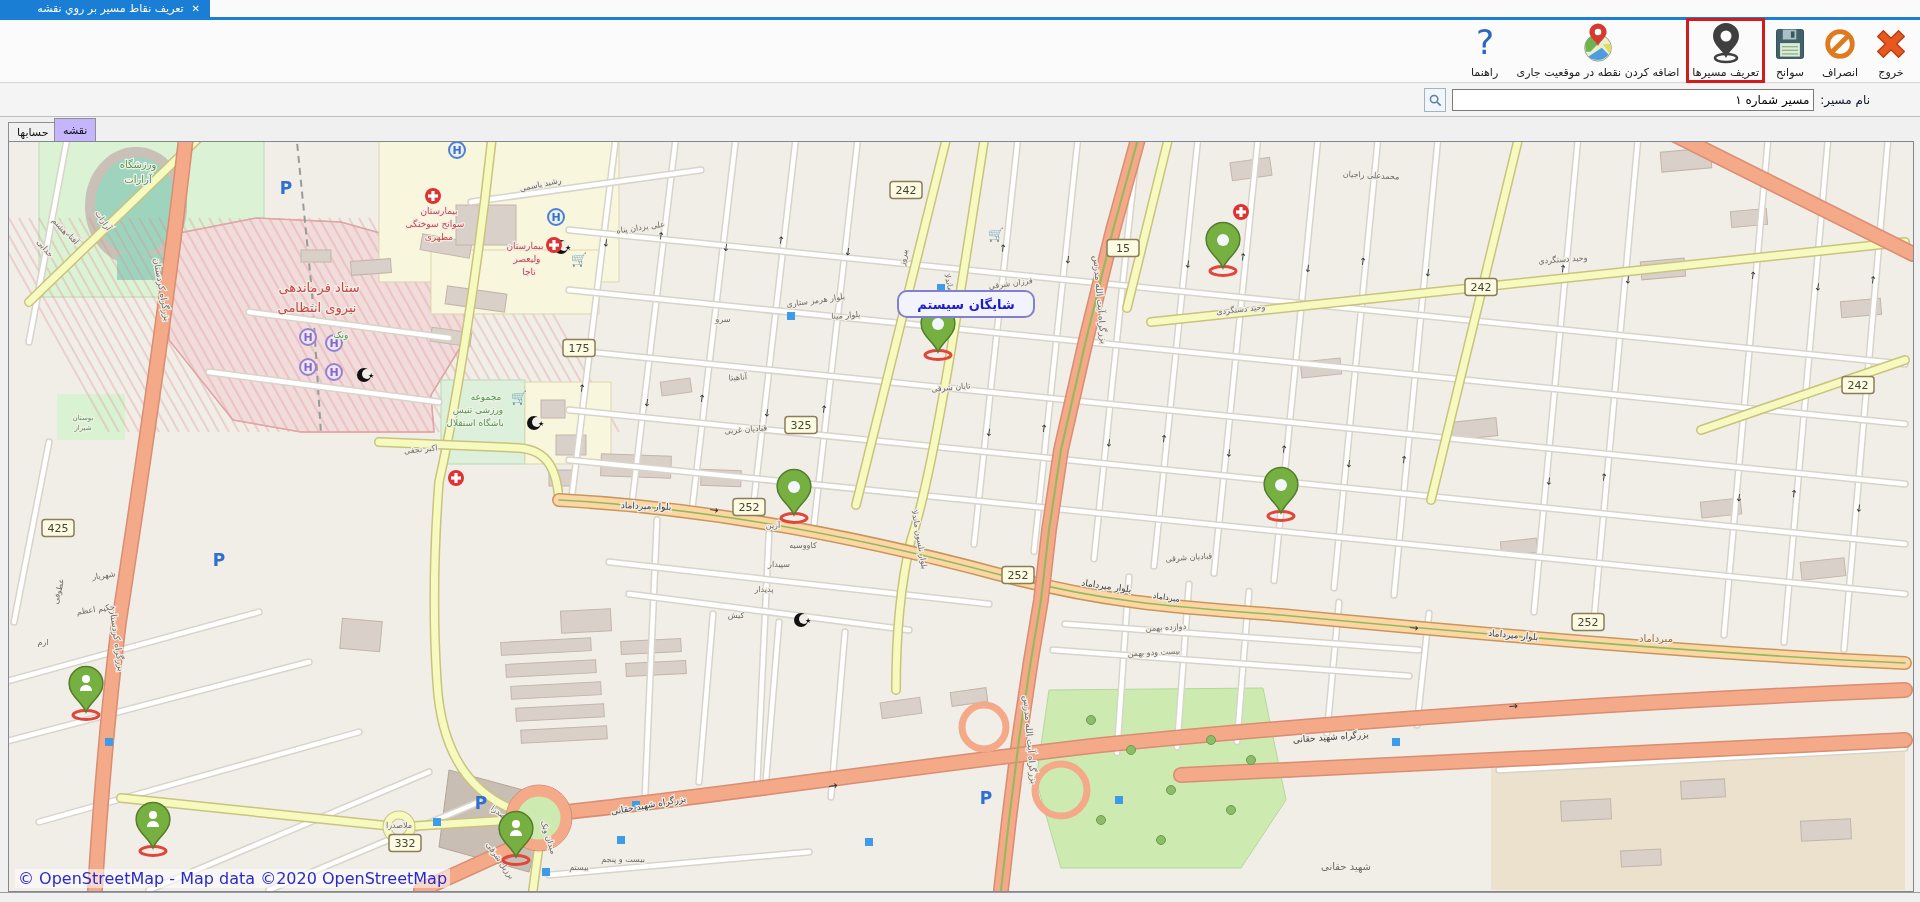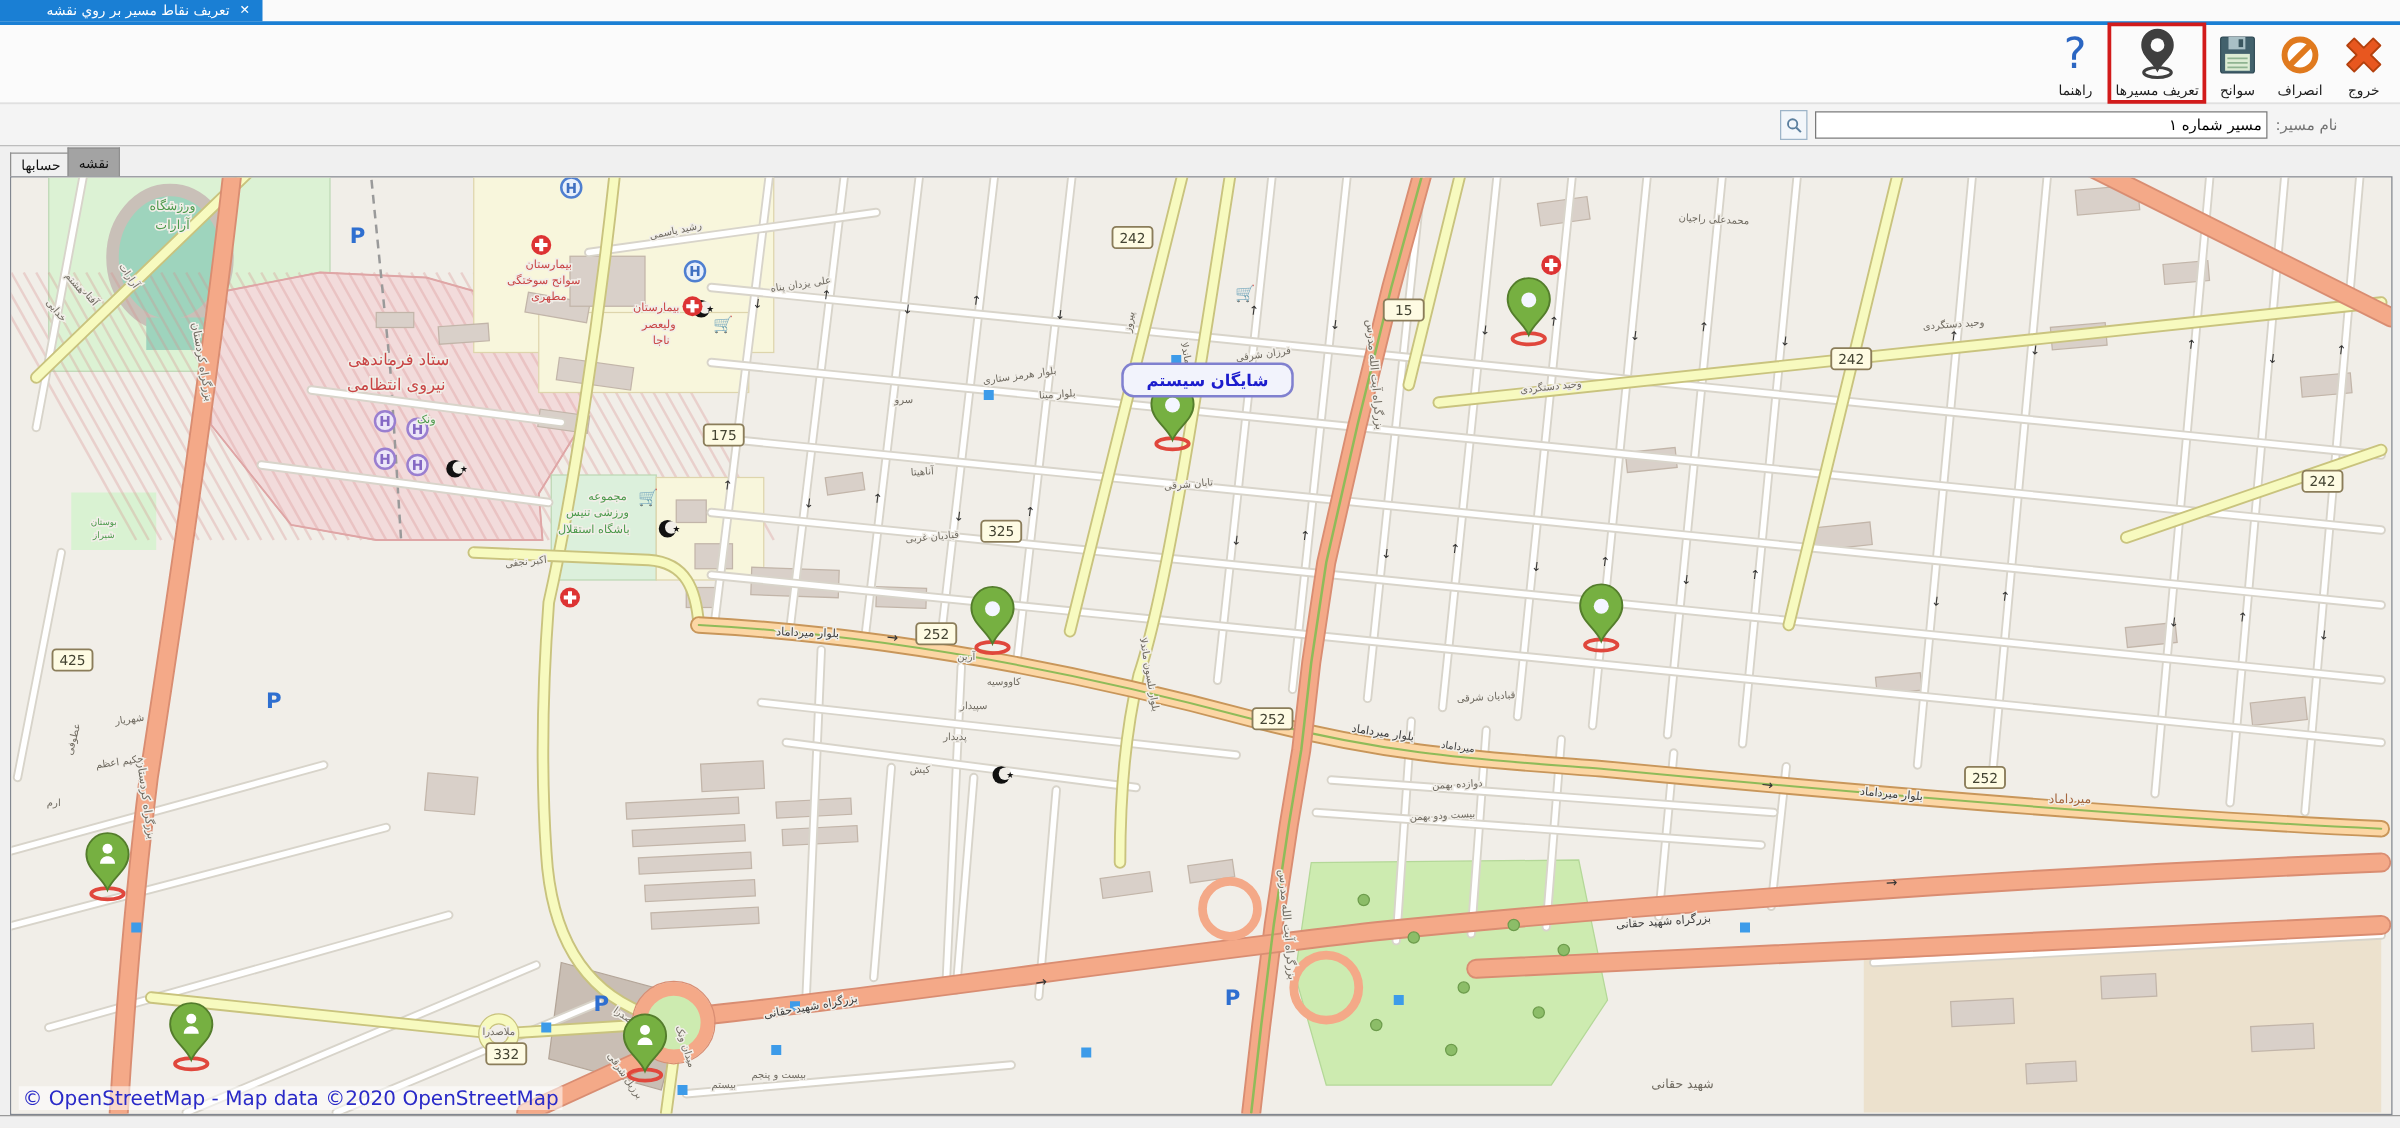--- a/index.html
+++ b/index.html
@@ -20,31 +20,31 @@
            gap:9px;padding:2px 8px 0 0;box-sizing:border-box;}
   .tbtn{display:flex;flex-direction:column;align-items:center;justify-content:flex-start;
         font-size:11px;color:#1c1c1c;cursor:default;padding:0 2px;white-space:nowrap;}
   .tbtn .ic{height:44px;display:flex;align-items:center;justify-content:center;}
   .tbtn.hl{outline:3px solid #d21b1b;outline-offset:1px;justify-content:flex-end;}
 
   
   .formrow{position:absolute;left:0;top:84px;width:1920px;height:33px;background:#f4f4f4;
            border-bottom:1px solid #bdbdbd;direction:rtl;display:flex;align-items:center;
            padding-right:50px;box-sizing:border-box;gap:6px;}
-  .formrow label{font-size:12px;color:#737373;}
+  .formrow label{font-size:12px;color:#0f172a;}
   .formrow input{width:352px;height:20px;border:1px solid #7a7a7a;background:#fff;direction:rtl;
                  text-align:right;font-family:inherit;font-size:12px;padding:0 4px;}
   .srchbtn{width:20px;height:22px;border:1px solid #9db4c8;background:#f2f6fa;display:flex;
            align-items:center;justify-content:center;cursor:default;}
 
   
   .tabsrow{position:absolute;left:0;top:118px;width:1652px;height:23px;background:#f0f0f0;direction:ltr;}
   .tab{position:absolute;top:4px;height:18px;background:#f0f0f0;border:1px solid #8f8f8f;border-bottom:none;
        font-size:11px;display:flex;align-items:center;justify-content:center;padding:0 8px;color:#111;}
-  .tab.active{top:0;height:22px;background:#a3a3a3;z-index:2;}
+  .tab.active{top:0;height:22px;background:#c4b5fd;z-index:2;}
   .tab.t0{left:8px;}
   .tab.t1{left:54px;}
 
   
   .mappanel{position:absolute;left:8px;top:141px;width:1904px;height:749px;border:1px solid #828790;
             box-sizing:content-box;background:#f1eee8;overflow:hidden;}
   .attrib{position:absolute;left:6px;bottom:3px;font-size:16px;color:#2a2ac8;
           background:rgba(255,255,255,.55);padding:0 3px;z-index:5;pointer-events:none;}
   .bottomstrip{position:absolute;left:0;top:892px;width:1920px;height:10px;background:#f0f0f0;
                border-top:1px solid #9a9a9a;}
@@ -96,20 +96,33 @@
     </div>
     <div class="tbtn hl">
       <span class="ic">
         <svg width="44" height="44" viewBox="0 0 44 44">
             <ellipse cx="22" cy="36" rx="11" ry="4" fill="none" stroke="#3f3f3f" stroke-width="2.5"></ellipse>
             <path d="M22 36 C18.8 28 9 23.5 9 14 A13 13 0 1 1 35 14 C35 23.5 25.2 28 22 36 Z" fill="#3f3f3f"></path>
             <circle cx="22" cy="14" r="5.5" fill="#fbfbfb"></circle>
           </svg>
       </span>
       <span>تعریف مسیرها</span>
+    </div>
+    <div class="tbtn">
+      <span class="ic">
+        <svg width="42" height="42" viewBox="0 0 44 44">
+            <circle cx="22" cy="26" r="14" fill="#e8f0d0" stroke="#9a9a8a"></circle>
+            <path d="M8.5 22 A14 14 0 0 1 22 12 L24 20 L14 30 L9.3 30 Z" fill="#6db44e"></path>
+            <path d="M12 35 A14 14 0 0 0 33 33 L26 26 Z" fill="#4f9be0"></path>
+            <path d="M34 32 A14 14 0 0 0 35 22 L27 22 Z" fill="#e3d95c"></path>
+            <path d="M22 24 C19.6 18.5 13 15.5 13 9.5 A9 9 0 1 1 31 9.5 C31 15.5 24.4 18.5 22 24 Z" fill="#d6392f"></path>
+            <circle cx="22" cy="9.5" r="3.4" fill="#fff"></circle>
+          </svg>
+      </span>
+      <span>اضافه کردن نقطه در موقعیت جاری</span>
     </div>
     <div class="tbtn">
       <span class="ic">
         <svg width="38" height="40" viewBox="0 0 40 42">
             <text x="20" y="32" text-anchor="middle" font-size="36" font-family="'DejaVu Serif','Liberation Serif',serif" fill="#2b66c2">?</text>
           </svg>
       </span>
       <span>راهنما</span>
     </div>
   </div>

